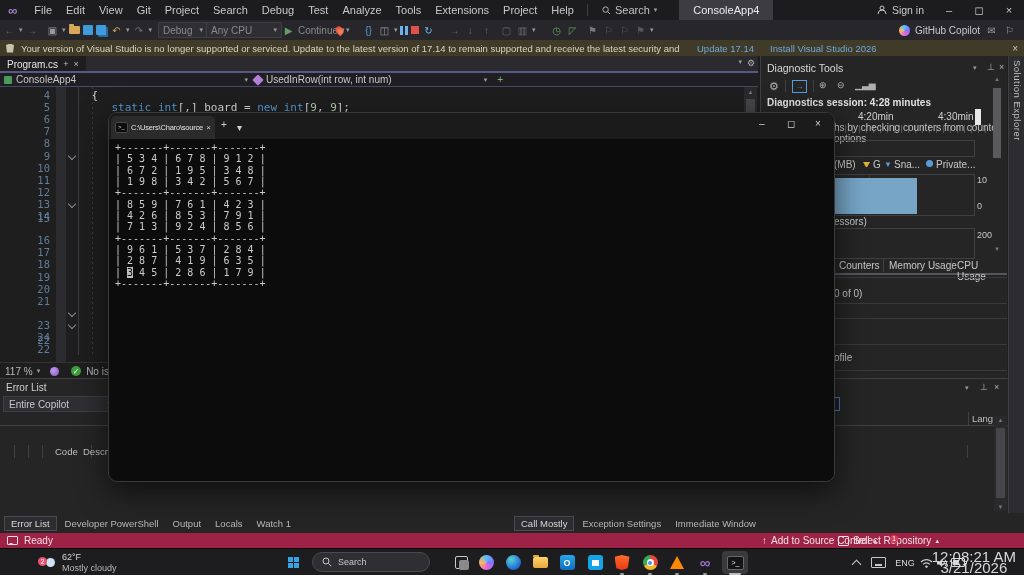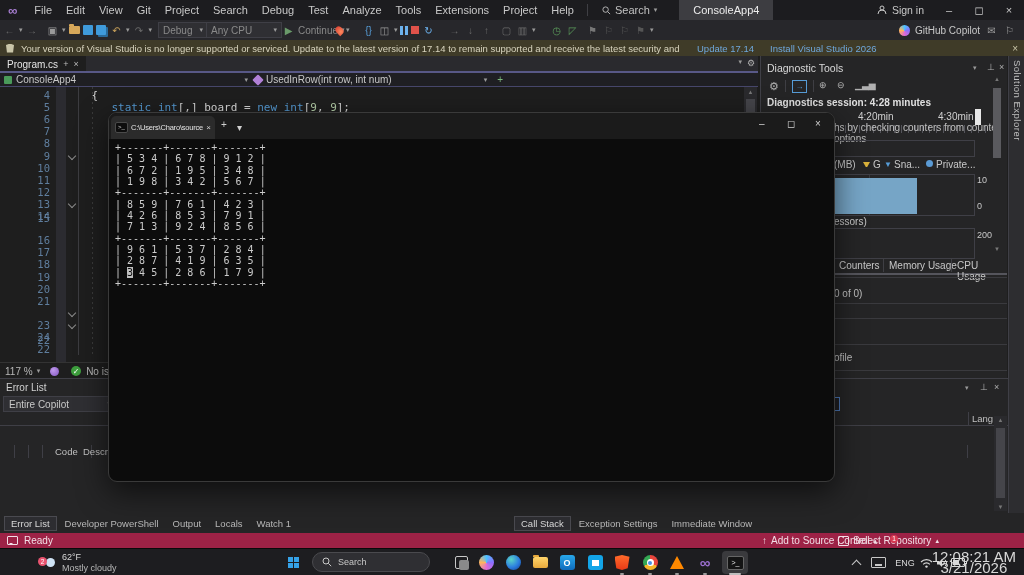--- a/index.html
+++ b/index.html
@@ -415,21 +415,21 @@
     </div>
   </div>
 
   <div id="paneltabs" class="a">
     <span class="ptab boxed" style="margin-left:4px">Error List</span>
     <span class="ptab">Developer PowerShell</span>
     <span class="ptab">Output</span>
     <span class="ptab">Locals</span>
     <span class="ptab">Watch 1</span>
     <span style="position:absolute;left:514px;display:flex;align-items:center">
-      <span class="ptab boxed">Call Stack</span>
+      <span class="ptab boxed">Call Mostly</span>
       <span class="ptab">Exception Settings</span>
       <span class="ptab">Immediate Window</span>
     </span>
   </div>
 
   <div id="statusbar" class="a">
     <span class="bubble"></span>
     <span>Ready</span>
     <span class="sb-item" style="left:762px">
       <span>↑</span>

